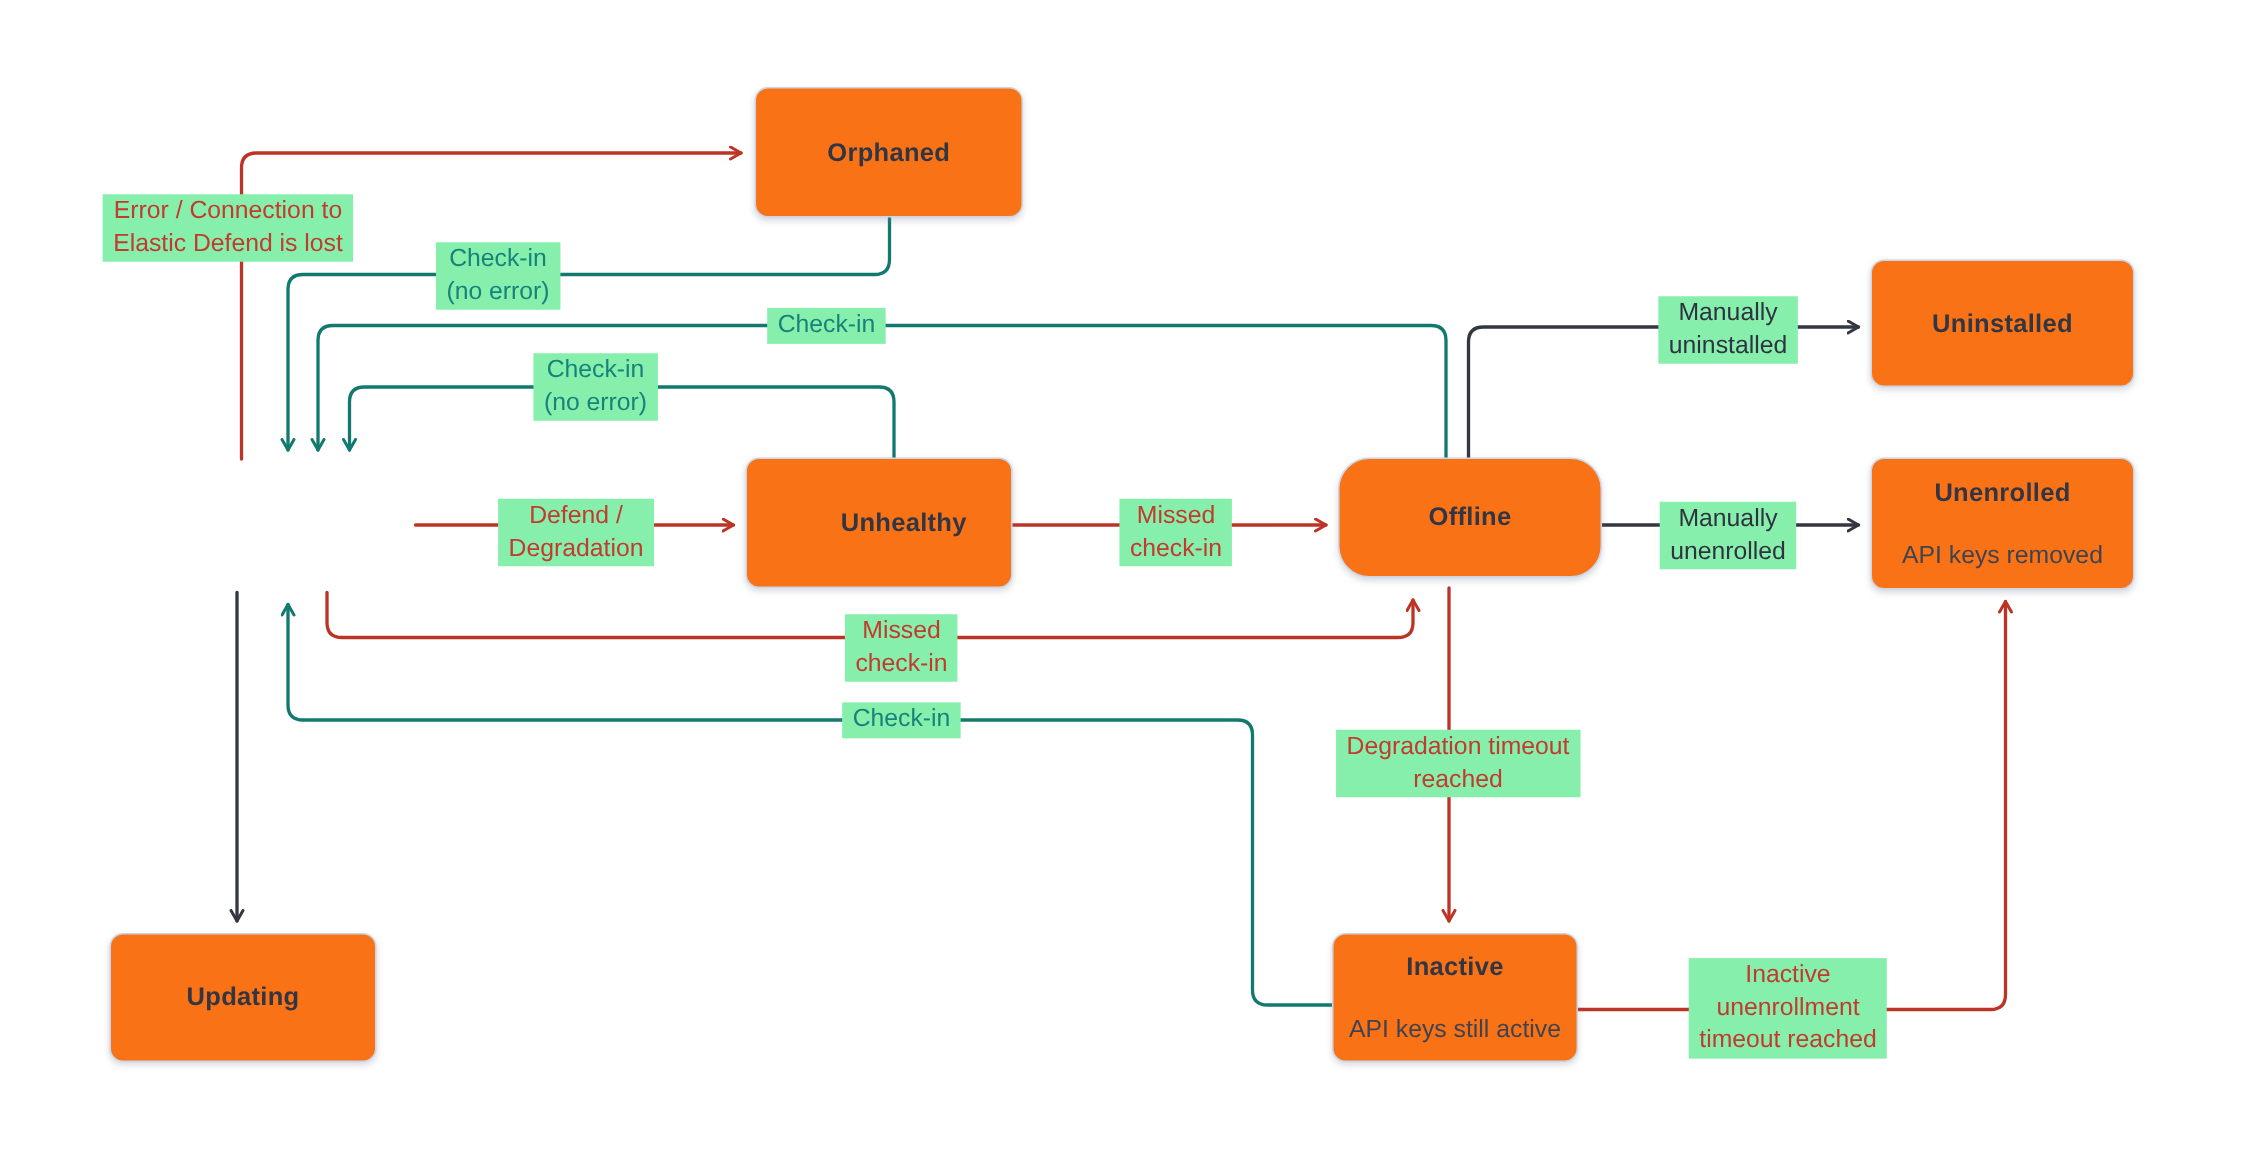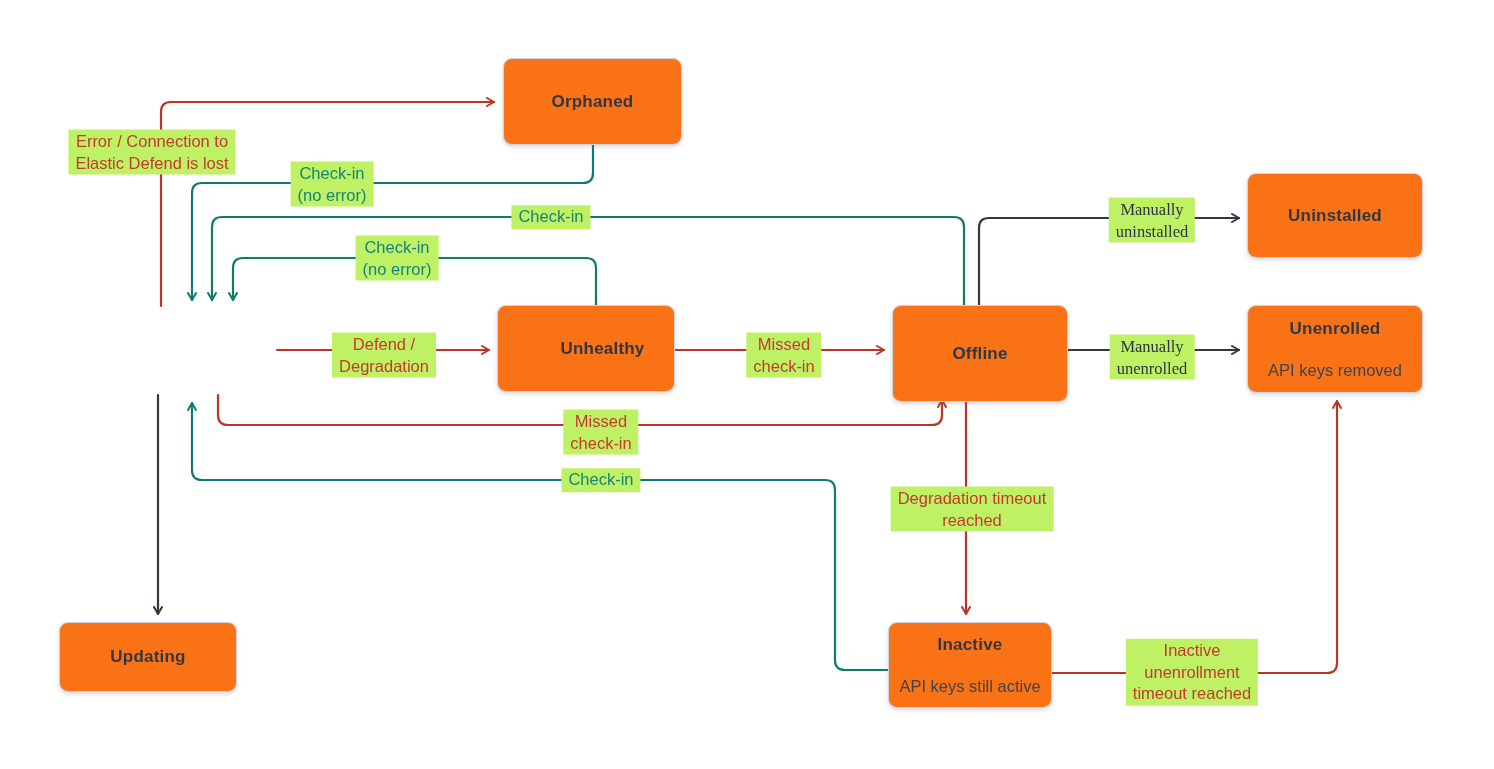--- a/index.html
+++ b/index.html
@@ -8,27 +8,27 @@
     font-family:"Liberation Sans","DejaVu Sans",sans-serif;
   }
   #wires{position:absolute;left:0;top:0;width:1494px;height:769px;}
   .wire{fill:none;stroke-width:2.2;stroke-linecap:round;}
   .wire.red{stroke:#bc3425;}
   .wire.teal{stroke:#12796e;}
   .wire.dark{stroke:#343741;}
 
   .elabel{
     position:absolute;transform:translate(-50%,-50%);
-    background:#bef264;padding:1px 7px;text-align:center;
+    background:#86efac;padding:1px 7px;text-align:center;
     font-size:16.5px;line-height:21.5px;white-space:nowrap;z-index:2;
   }
   .elabel span{display:block;}
   .elabel.red{color:#c23b2e;}
   .elabel.teal{color:#17837a;}
-  .elabel.dark{color:#2f3340;font-family:Liberation Serif, serif;}
+  .elabel.dark{color:#2f3340;}
 
   .node{
     position:absolute;z-index:3;box-sizing:border-box;
     background:#f97316;border:1.5px solid #ccd6e3;border-radius:9px;
     box-shadow:0 2px 4px rgba(110,120,145,0.28);
     display:flex;flex-direction:column;align-items:center;justify-content:center;
   }
   .node-title{font-size:17px;font-weight:700;color:#333642;letter-spacing:.2px;}
   .node-sub{font-size:16.5px;color:#40434f;margin-top:22px;}
 </style>
@@ -115,28 +115,28 @@
 
   <div class="node" style="left:503px;top:58px;width:179px;height:87px;">
     <div class="node-title">Orphaned</div>
   </div>
   <div class="node" style="left:1247px;top:173px;width:176px;height:85px;">
     <div class="node-title">Uninstalled</div>
   </div>
   <div class="node" style="left:497px;top:305px;width:178px;height:87px;padding-left:33px;">
     <div class="node-title">Unhealthy</div>
   </div>
-  <div class="node" style="left:892px;top:305px;width:176px;height:97px;">
+  <div class="node" style="left:892px;top:305px;width:176px;height:80px;border-radius:21px;">
     <div class="node-title">Offline</div>
   </div>
   <div class="node" style="left:1247px;top:305px;width:176px;height:88px;">
     <div class="node-title">Unenrolled</div>
     <div class="node-sub">API keys removed</div>
   </div>
-  <div class="node" style="left:59px;top:622px;width:178px;height:70px;justify-content:center;">
+  <div class="node" style="left:73px;top:622px;width:178px;height:86px;justify-content:center;">
     <div class="node-title">Updating</div>
   </div>
   <div class="node" style="left:888px;top:622px;width:164px;height:86px;">
     <div class="node-title">Inactive</div>
     <div class="node-sub">API keys still active</div>
   </div>
 
 </div>
 
 </body></html>

